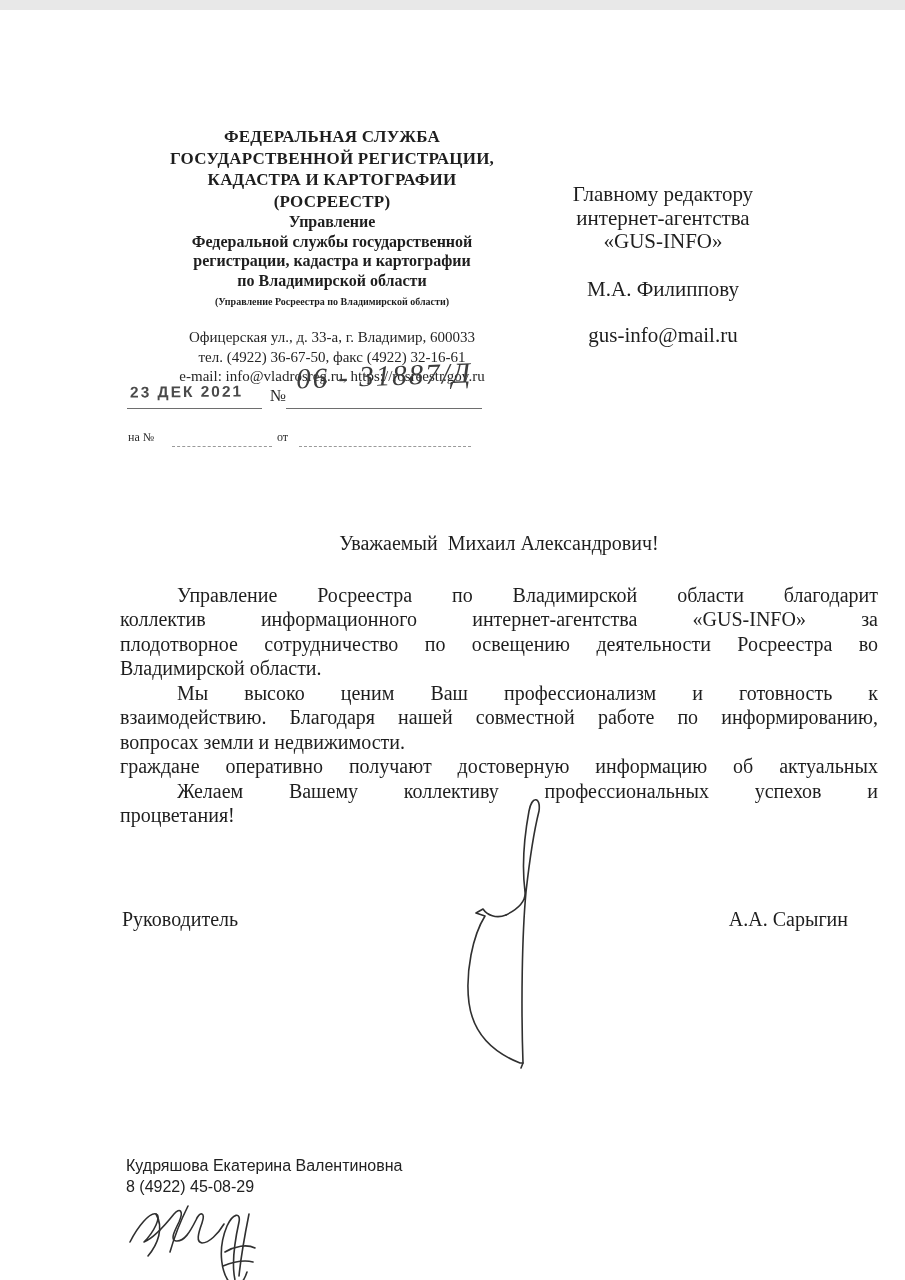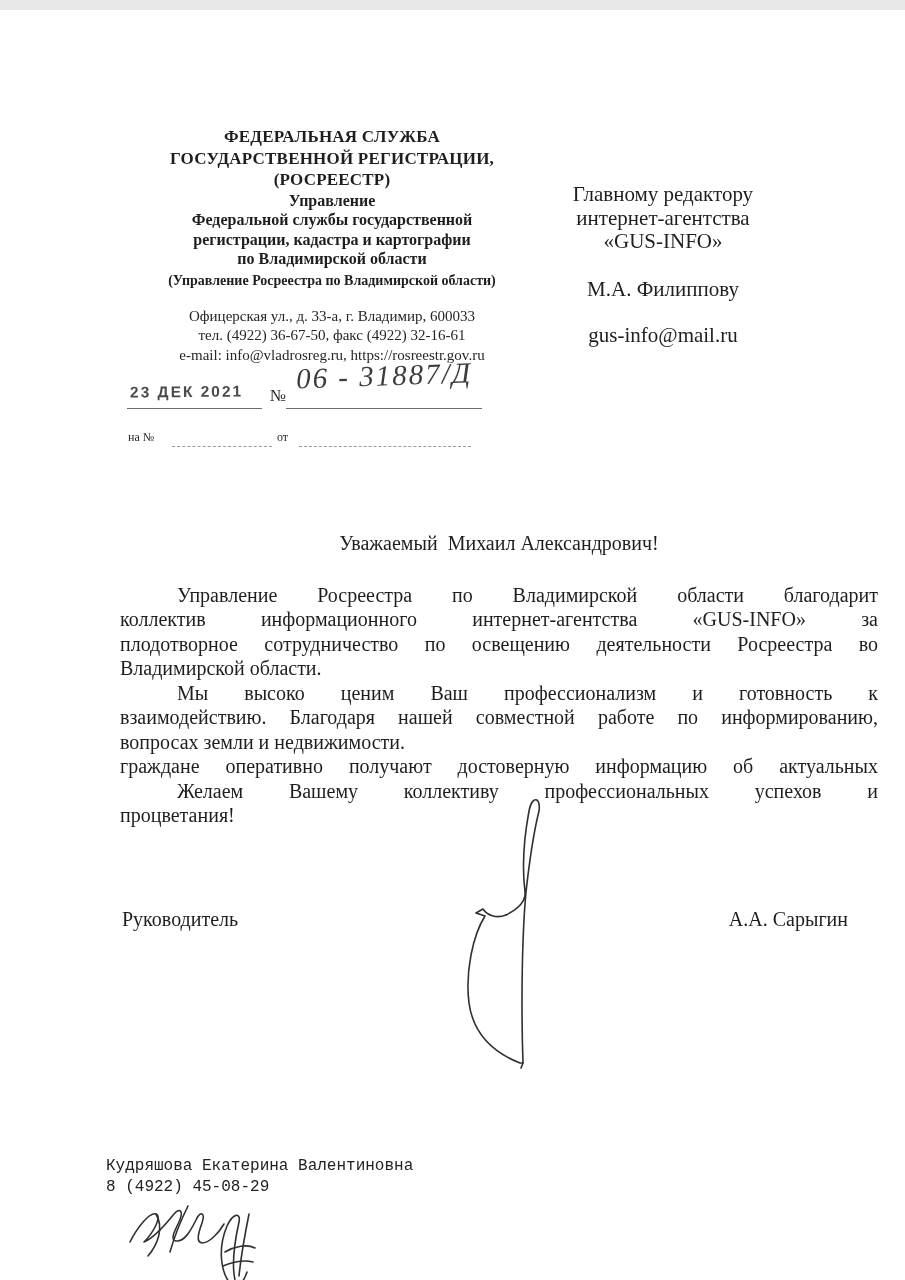--- a/index.html
+++ b/index.html
@@ -17,21 +17,21 @@
 
   
   .letterhead {
     position: absolute;
     left: 118px; top: 116px;
     width: 428px;
     text-align: center;
   }
   .org-line   { font-weight: bold; font-size: 17px;  line-height: 21.5px; letter-spacing: .2px; }
   .div-line   { font-weight: bold; font-size: 16px;  line-height: 19.5px; }
-  .lh-note    { font-weight: bold; font-size: 14px;  line-height: 17px; margin-top: 3px; }
+  .lh-note    { font-weight: bold; font-size: 10px;  line-height: 17px; margin-top: 3px; }
   .address    { margin-top: 18px; }
   .addr-line  { font-size: 15px; line-height: 19.5px; color: #262626; }
 
   
   .recipient {
     position: absolute;
     left: 552px; top: 173px;
     width: 222px;
     text-align: center;
     font-size: 21px;
@@ -113,35 +113,36 @@
   }
   .sig-svg, .scribble-svg { position: absolute; }
   .sig-svg { left: 440px; top: 770px; }
   .scribble-a { left: 126px; top: 1188px; }
   .scribble-b { left: 203px; top: 1196px; }
   .ink { fill: none; stroke: #303030; stroke-width: 1.6; stroke-linecap: round; stroke-linejoin: round; }
 
   
   .footer {
     position: absolute;
-    left: 106px; top: 1146px;
-    font-family: Liberation Mono, monospace;
+    left: 126px; top: 1146px;
+    font-family: Liberation Sans, sans-serif;
     font-size: 16px;
     line-height: 20.5px;
     color: #222222;
   }
 </style>
 </head>
 <body>
 
 <div class="page">
 
   <header class="letterhead">
     <div class="org-line">ФЕДЕРАЛЬНАЯ СЛУЖБА</div>
     <div class="org-line">ГОСУДАРСТВЕННОЙ РЕГИСТРАЦИИ,</div>
+    <div class="org-line">КАДАСТРА И КАРТОГРАФИИ</div>
     <div class="org-line">(РОСРЕЕСТР)</div>
     <div class="div-line">Управление</div>
     <div class="div-line">Федеральной службы государственной</div>
     <div class="div-line">регистрации, кадастра и картографии</div>
     <div class="div-line">по Владимирской области</div>
     <div class="lh-note">(Управление Росреестра по Владимирской области)</div>
     <div class="address">
       <div class="addr-line">Офицерская ул., д. 33-а, г. Владимир, 600033</div>
       <div class="addr-line">тел. (4922) 36-67-50, факс (4922) 32-16-61</div>
       <div class="addr-line">e-mail: info@vladrosreg.ru, https://rosreestr.gov.ru</div>

